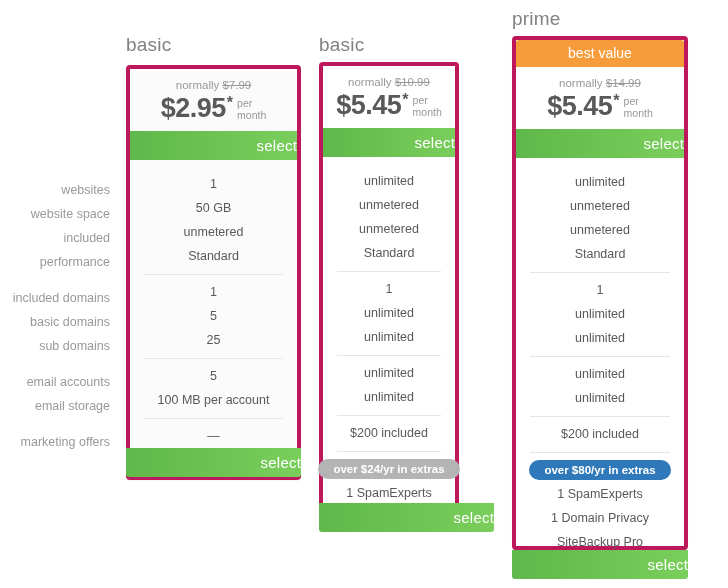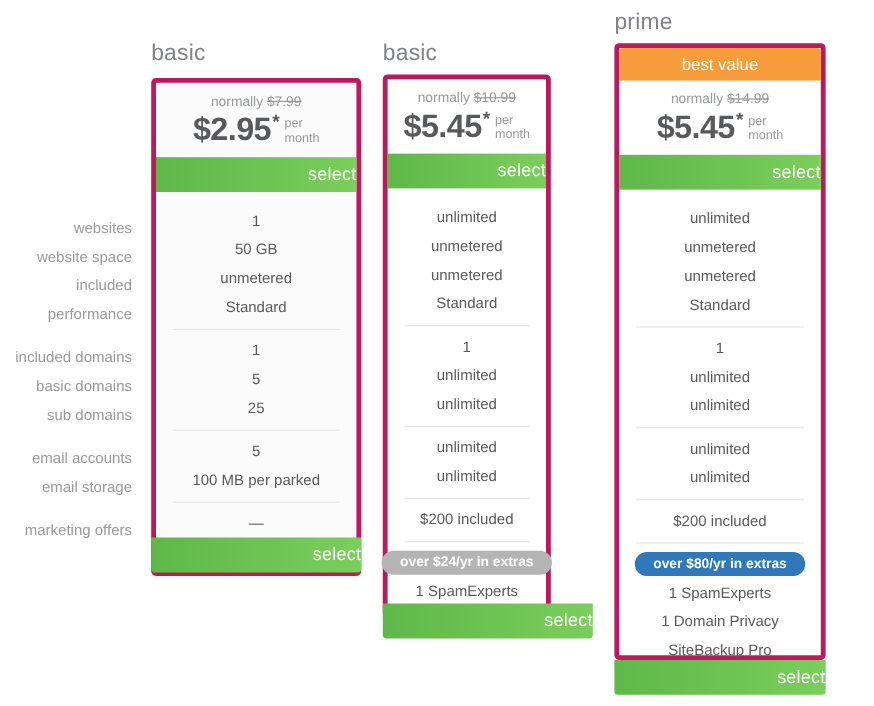--- a/index.html
+++ b/index.html
@@ -227,21 +227,21 @@
       </div>
       <div class="divider"></div>
       <div class="feat-group">
         <div class="feat-row">1</div>
         <div class="feat-row">5</div>
         <div class="feat-row">25</div>
       </div>
       <div class="divider"></div>
       <div class="feat-group">
         <div class="feat-row">5</div>
-        <div class="feat-row">100 MB per parked</div>
+        <div class="feat-row">100 MB per account</div>
       </div>
       <div class="divider"></div>
       <div class="feat-group">
         <div class="feat-row">—</div>
       </div>
     </div>
   </div>
 
   <div class="select-bar rounded-bottom" style="position:absolute; left:126px; top:448px; width:175px;">select</div>
 

